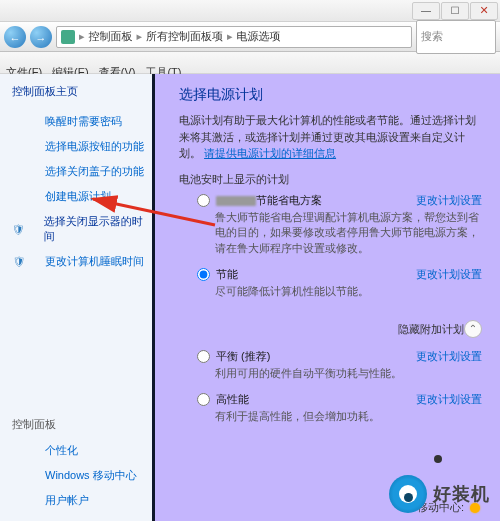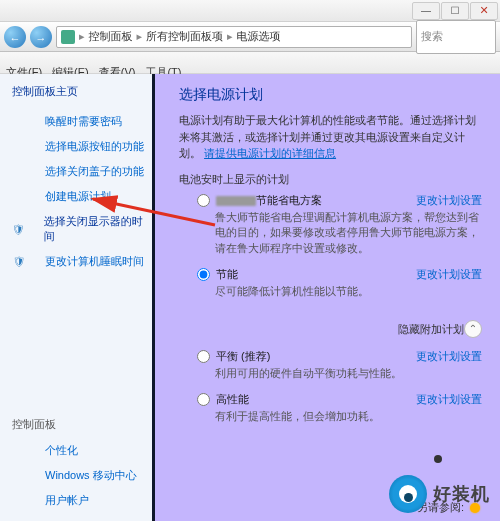--- a/index.html
+++ b/index.html
@@ -203,21 +203,21 @@
         <label class="left">
           <input type="radio" name="p" style="">
           <span class="plan-name">高性能</span>
         </label>
         <a class="change">更改计划设置</a>
       </div>
       <div class="plan-desc">有利于提高性能，但会增加功耗。</div>
     </div>
 
     <div class="brightness">
-      <span>另请参阅:</span>
+      <span>移动中心:</span>
       <span class="sun"></span>
     </div>
   </div>
 </div>
 
 <svg class="arrow-annot" width="140" height="40">
   <defs>
     <marker id="ah" markerWidth="10" markerHeight="10" refX="8" refY="3" orient="auto">
       <path d="M0,0 L9,3 L0,6 Z" fill="#e03020"></path>
     </marker>

